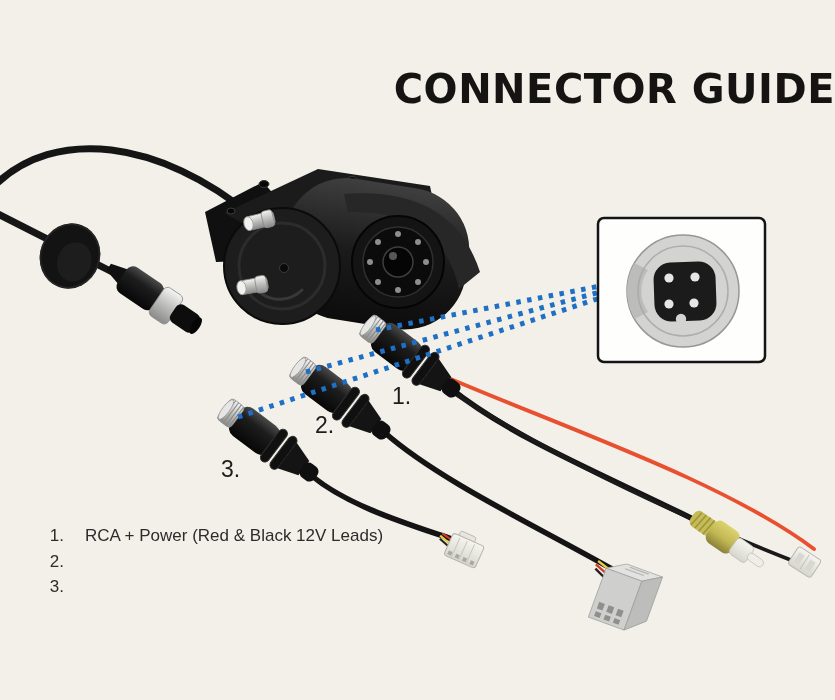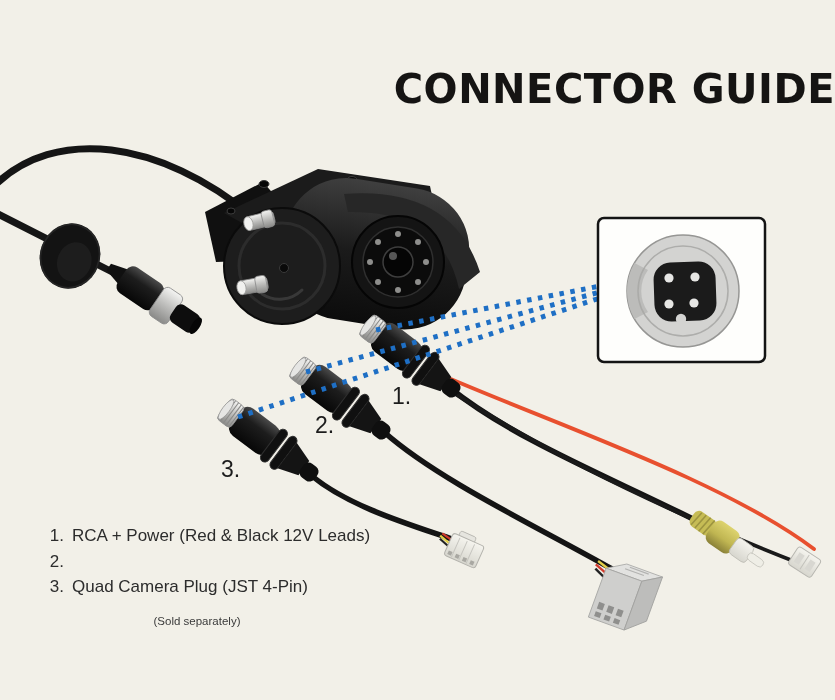--- a/index.html
+++ b/index.html
@@ -17,21 +17,21 @@
     font-size:40px;font-weight:800;letter-spacing:0.5px;
     color:#151413;
   }
   .diagram-svg{position:absolute;left:0;top:0;}
   .legend{
     position:absolute;left:24px;top:523px;width:380px;
     color:#2c2c2c;font-size:17px;
   }
   .legend-row{display:flex;line-height:25.5px;}
   .legend-num{width:40px;text-align:right;flex:none;}
-  .legend-text{flex:1;padding:0 8px;}
+  .legend-text{flex:1;text-align:center;padding:0 8px;}
   .legend-note{
     margin-top:15px;font-size:11.5px;text-align:center;
     color:#3a3a3a;padding-right:34px;
   }
   svg text.callout{
     font-family:"Liberation Sans",sans-serif;
     font-size:23px;fill:#1c1c1c;
   }
 </style>
 </head>
@@ -233,18 +233,16 @@
   <div class="legend">
     <div class="legend-row">
       <span class="legend-num">1.</span>
       <span class="legend-text">RCA + Power (Red &amp; Black 12V Leads)</span>
     </div>
     <div class="legend-row">
       <span class="legend-num">2.</span>
     </div>
     <div class="legend-row">
       <span class="legend-num">3.</span>
-      <span class="legend-text">Quad Camera Plug (JST 4-Pin)</span>
     </div>
-    <div class="legend-note">(Sold separately)</div>
   </div>
 
 </div>
 
 </body></html>

